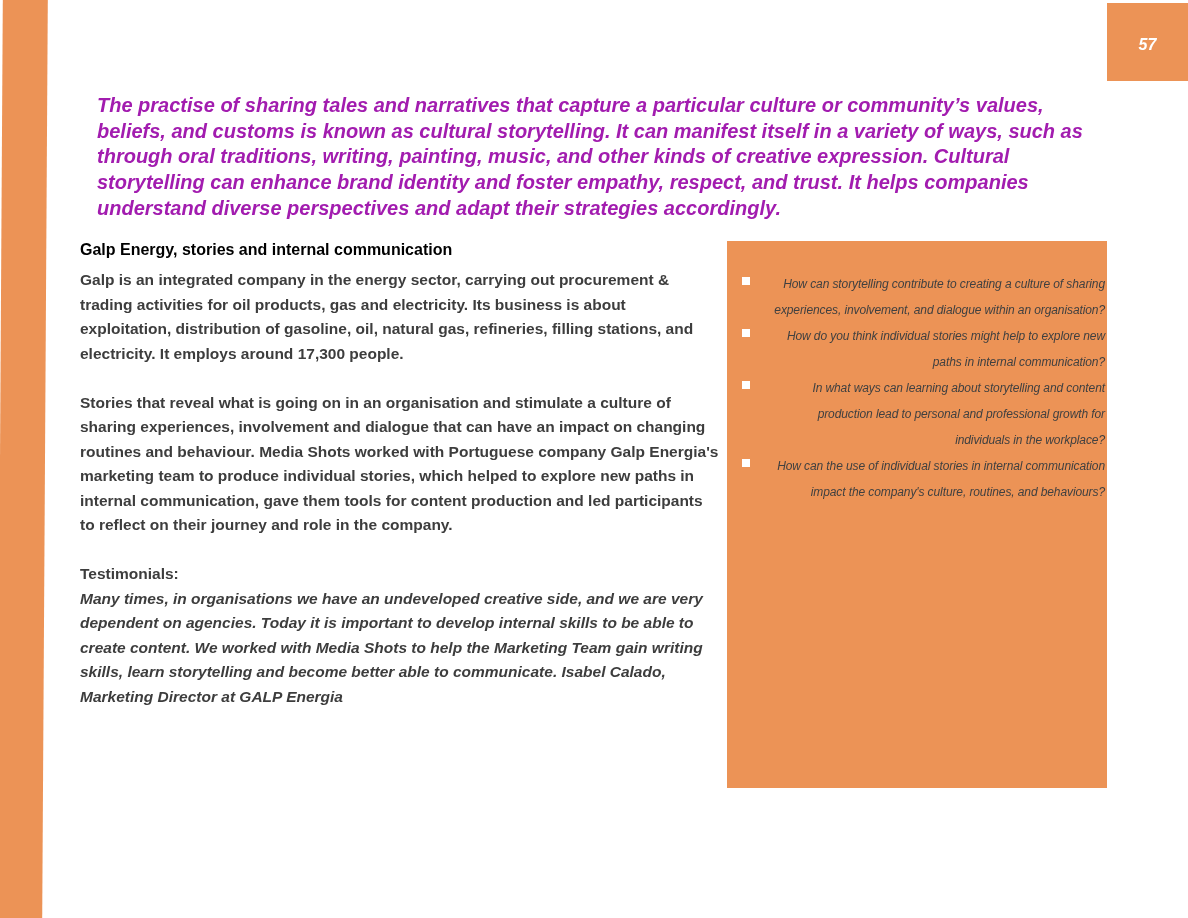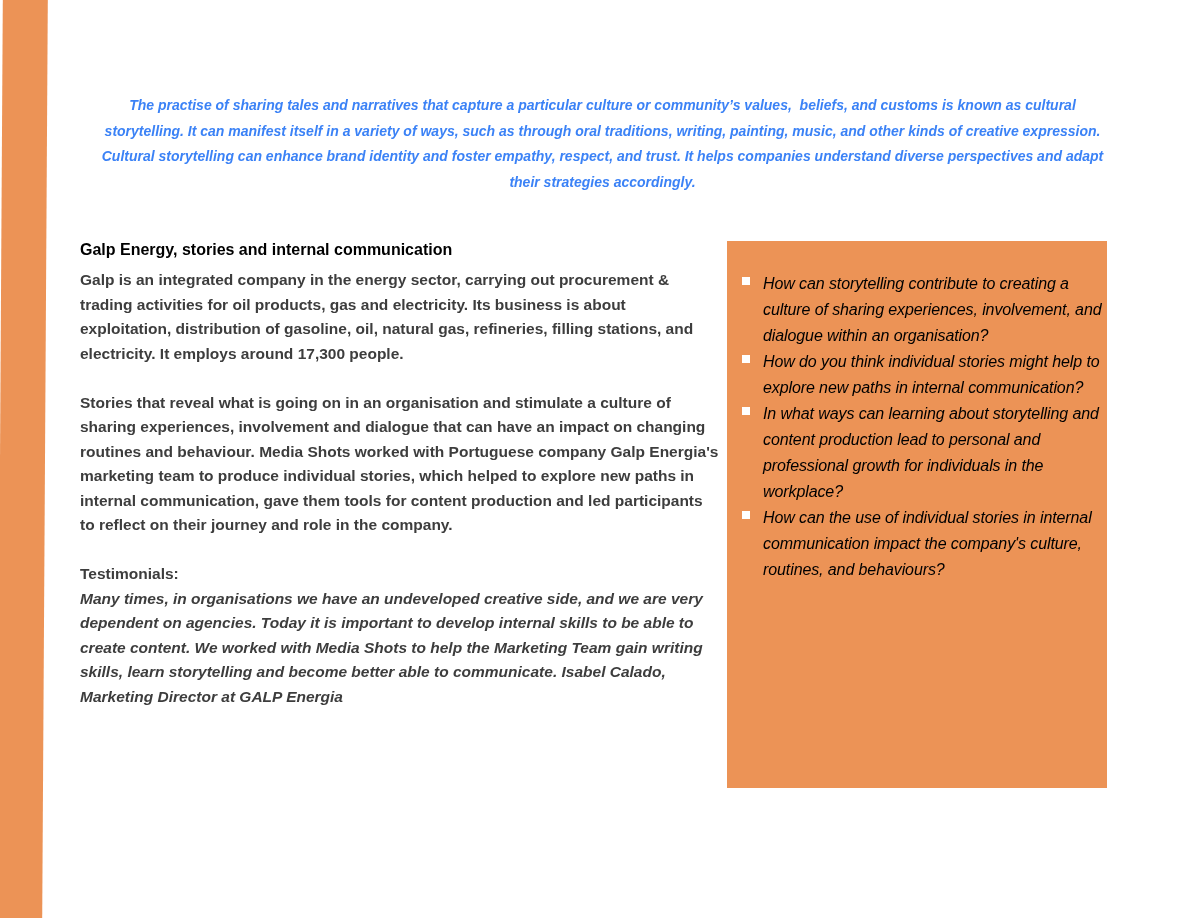--- a/index.html
+++ b/index.html
@@ -30,23 +30,23 @@
   .page-number-badge .num{
     color:#ffffff;
     font-size:16px;
     font-weight:bold;
     font-style:italic;
   }
   .intro{
     position:absolute;
     left:97px; top:93px;
     width:1011px;
-    text-align:center;
-    color:#3b82f6;
-    font-size:14px;
+    text-align:left;
+    color:#a21caf;
+    font-size:20px;
     font-weight:bold;
     font-style:italic;
     line-height:25.7px;
     white-space:pre-wrap;
   }
   .main-col{
     position:absolute;
     left:80px; top:239px;
     width:640px;
     color:#3D3D3D;
@@ -71,41 +71,45 @@
     box-sizing:border-box;
     padding:30px 2px 0 10px;
   }
   .questions-box ul{
     list-style:none;
     margin:0; padding:0;
   }
   .questions-box li{
     position:relative;
     padding-left:26px;
-    color:#000000;
-    font-size:16px;
+    color:#404040;
+    font-size:12px;
     font-style:italic;
     line-height:26px;
     letter-spacing:-0.1px;
+    text-align:right;
   }
   .bullet-square{
     position:absolute;
     left:5px; top:6px;
     width:8px; height:8px;
     background:#ffffff;
     display:inline-block;
   }
 </style>
 </head>
 <body>
 
 <div class="page">
 
   <div class="left-strip"></div>
 
+  <div class="page-number-badge">
+    <span class="num">57</span>
+  </div>
 
   <div class="intro">The practise of sharing tales and narratives that capture a particular culture or community’s values,  beliefs, and customs is known as cultural storytelling. It can manifest itself in a variety of ways, such as through oral traditions, writing, painting, music, and other kinds of creative expression. Cultural storytelling can enhance brand identity and foster empathy, respect, and trust. It helps companies understand diverse perspectives and adapt their strategies accordingly.</div>
 
   <div class="main-col">
     <h2>Galp Energy, stories and internal communication</h2>
     <p>Galp is an integrated company in the energy sector, carrying out procurement &amp; trading activities for oil products, gas and electricity. Its business is about exploitation, distribution of gasoline, oil, natural gas, refineries, filling stations, and electricity. It employs around 17,300 people.</p>
     <p>Stories that reveal what is going on in an organisation and stimulate a culture of sharing experiences, involvement and dialogue that can have an impact on changing routines and behaviour. Media Shots worked with Portuguese company Galp Energia's marketing team to produce individual stories, which helped to explore new paths in internal communication, gave them tools for content production and led participants to reflect on their journey and role in the company.</p>
     <p class="tight">Testimonials:</p>
     <p class="tight italic">Many times, in organisations we have an undeveloped creative side, and we are very dependent on agencies. Today it is important to develop internal skills to be able to create content. We worked with Media Shots to help the Marketing Team gain writing skills, learn storytelling and become better able to communicate. Isabel Calado, Marketing Director at GALP Energia</p>
   </div>

